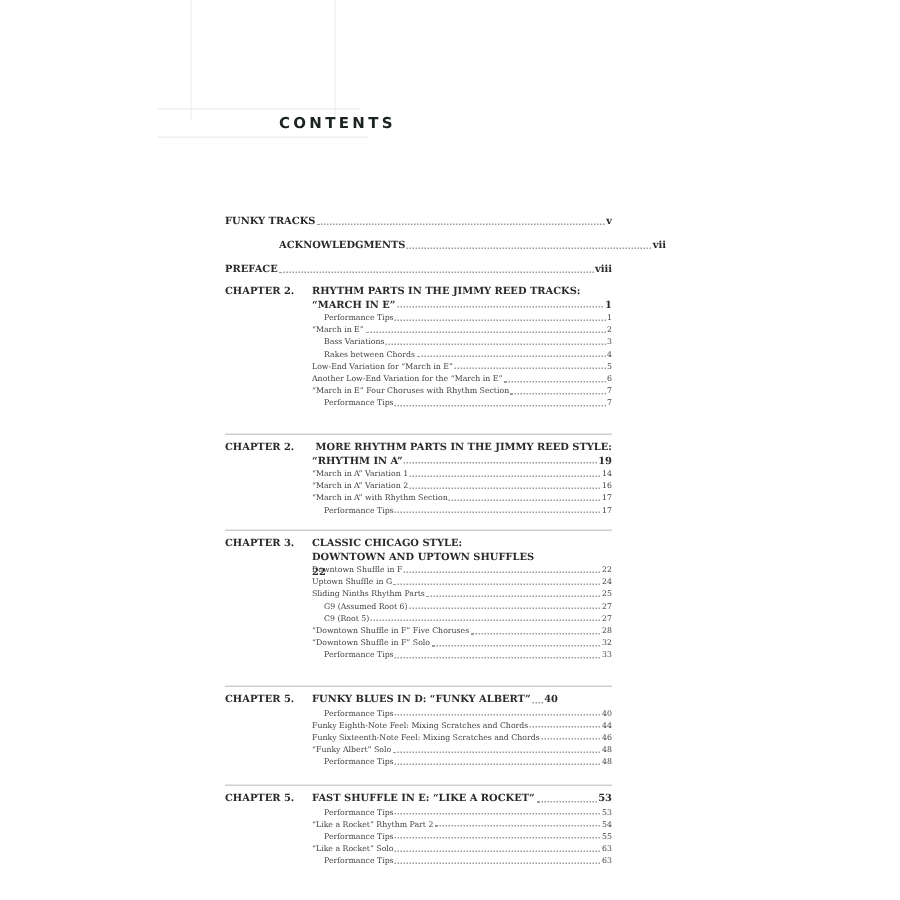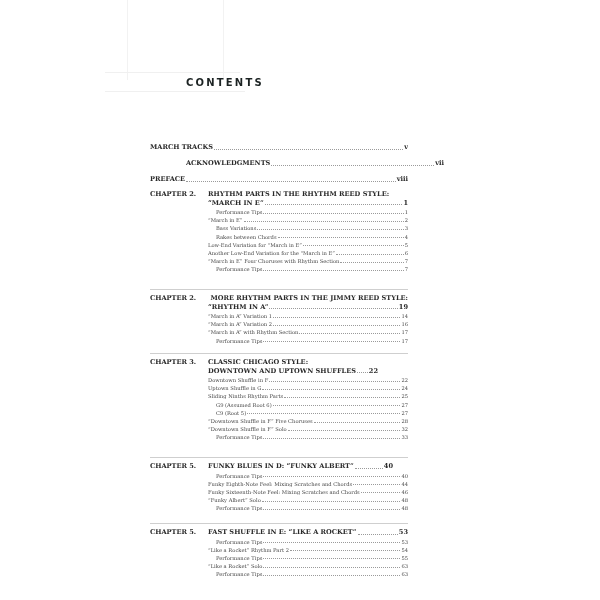--- a/index.html
+++ b/index.html
@@ -26,37 +26,37 @@
 
 <div class="guide-v" style="left:127px;height:80px;"></div>
 <div class="guide-v" style="left:223px;height:80px;"></div>
 <div class="guide-h" style="top:72px;width:135px;"></div>
 <div class="guide-h" style="top:91px;width:140px;"></div>
 
 <div class="title">CONTENTS</div>
 
 <div class="toc" id="toc">
     <div class="row front" style="top: 143px; left: 0px; width: 258px;">
-      <span class="lbl">MARCH TRACKS</span>
+      <span class="lbl">FUNKY TRACKS</span>
       <span class="dots"></span>
       <span class="pg">v</span>
     </div>
     <div class="row front" style="top: 159px; left: 0px; width: 258px; margin-left: 36px;">
       <span class="lbl">ACKNOWLEDGMENTS</span>
       <span class="dots"></span>
       <span class="pg">vii</span>
     </div>
     <div class="row front" style="top: 175px; left: 0px; width: 258px;">
       <span class="lbl">PREFACE</span>
       <span class="dots"></span>
       <span class="pg">viii</span>
     </div>
     <div class="ch-label" style="top: 190px;">CHAPTER 2.</div>
     <div class="row ch-title" style="top: 190px; left: 58px; width: 200px;">
-      <span class="lbl">RHYTHM PARTS IN THE RHYTHM REED STYLE:</span>
+      <span class="lbl">RHYTHM PARTS IN THE JIMMY REED TRACKS:</span>
     </div>
     <div class="row ch-title" style="top: 198.5px; left: 58px; width: 200px;">
       <span class="lbl">“MARCH IN E”</span>
       <span class="dots"></span>
       <span class="pg">1</span>
     </div>
     <div class="row sub2" style="top: 209px; left: 66px; width: 192px;">
       <span class="lbl">Performance Tips</span>
       <span class="dots"></span>
       <span class="pg">1</span>
@@ -124,21 +124,21 @@
     <div class="row sub2" style="top: 337.6px; left: 66px; width: 192px;">
       <span class="lbl">Performance Tips</span>
       <span class="dots"></span>
       <span class="pg">17</span>
     </div>
     <div class="sep" style="top: 353px;"></div>
     <div class="ch-label" style="top: 358px;">CHAPTER 3.</div>
     <div class="row ch-title" style="top: 358px; left: 58px; width: 200px;">
       <span class="lbl">CLASSIC CHICAGO STYLE:</span>
     </div>
-    <div class="row ch-title" style="top: 366.5px; left: 58px; width: 170px;">
+    <div class="row ch-title" style="top: 366.5px; left: 58px; width: 200px; flex-direction: column;">
       <span class="lbl">DOWNTOWN AND UPTOWN SHUFFLES</span>
       <span class="dots"></span>
       <span class="pg">22</span>
     </div>
     <div class="row sub" style="top: 377px; left: 58px; width: 200px;">
       <span class="lbl">Downtown Shuffle in F</span>
       <span class="dots"></span>
       <span class="pg">22</span>
     </div>
     <div class="row sub" style="top: 385.2px; left: 58px; width: 200px;">
@@ -171,21 +171,21 @@
       <span class="dots"></span>
       <span class="pg">32</span>
     </div>
     <div class="row sub2" style="top: 434.4px; left: 66px; width: 192px;">
       <span class="lbl">Performance Tips</span>
       <span class="dots"></span>
       <span class="pg">33</span>
     </div>
     <div class="sep" style="top: 457px;"></div>
     <div class="ch-label" style="top: 462px;">CHAPTER 5.</div>
-    <div class="row ch-title" style="top: 462px; left: 58px; width: 185px;">
+    <div class="row ch-title" style="top: 462px; left: 58px; width: 164px;">
       <span class="lbl">FUNKY BLUES IN D: “FUNKY ALBERT”</span>
       <span class="dots"></span>
       <span class="pg">40</span>
     </div>
     <div class="row sub2" style="top: 472.5px; left: 66px; width: 192px;">
       <span class="lbl">Performance Tips</span>
       <span class="dots"></span>
       <span class="pg">40</span>
     </div>
     <div class="row sub" style="top: 480.7px; left: 58px; width: 200px;">

